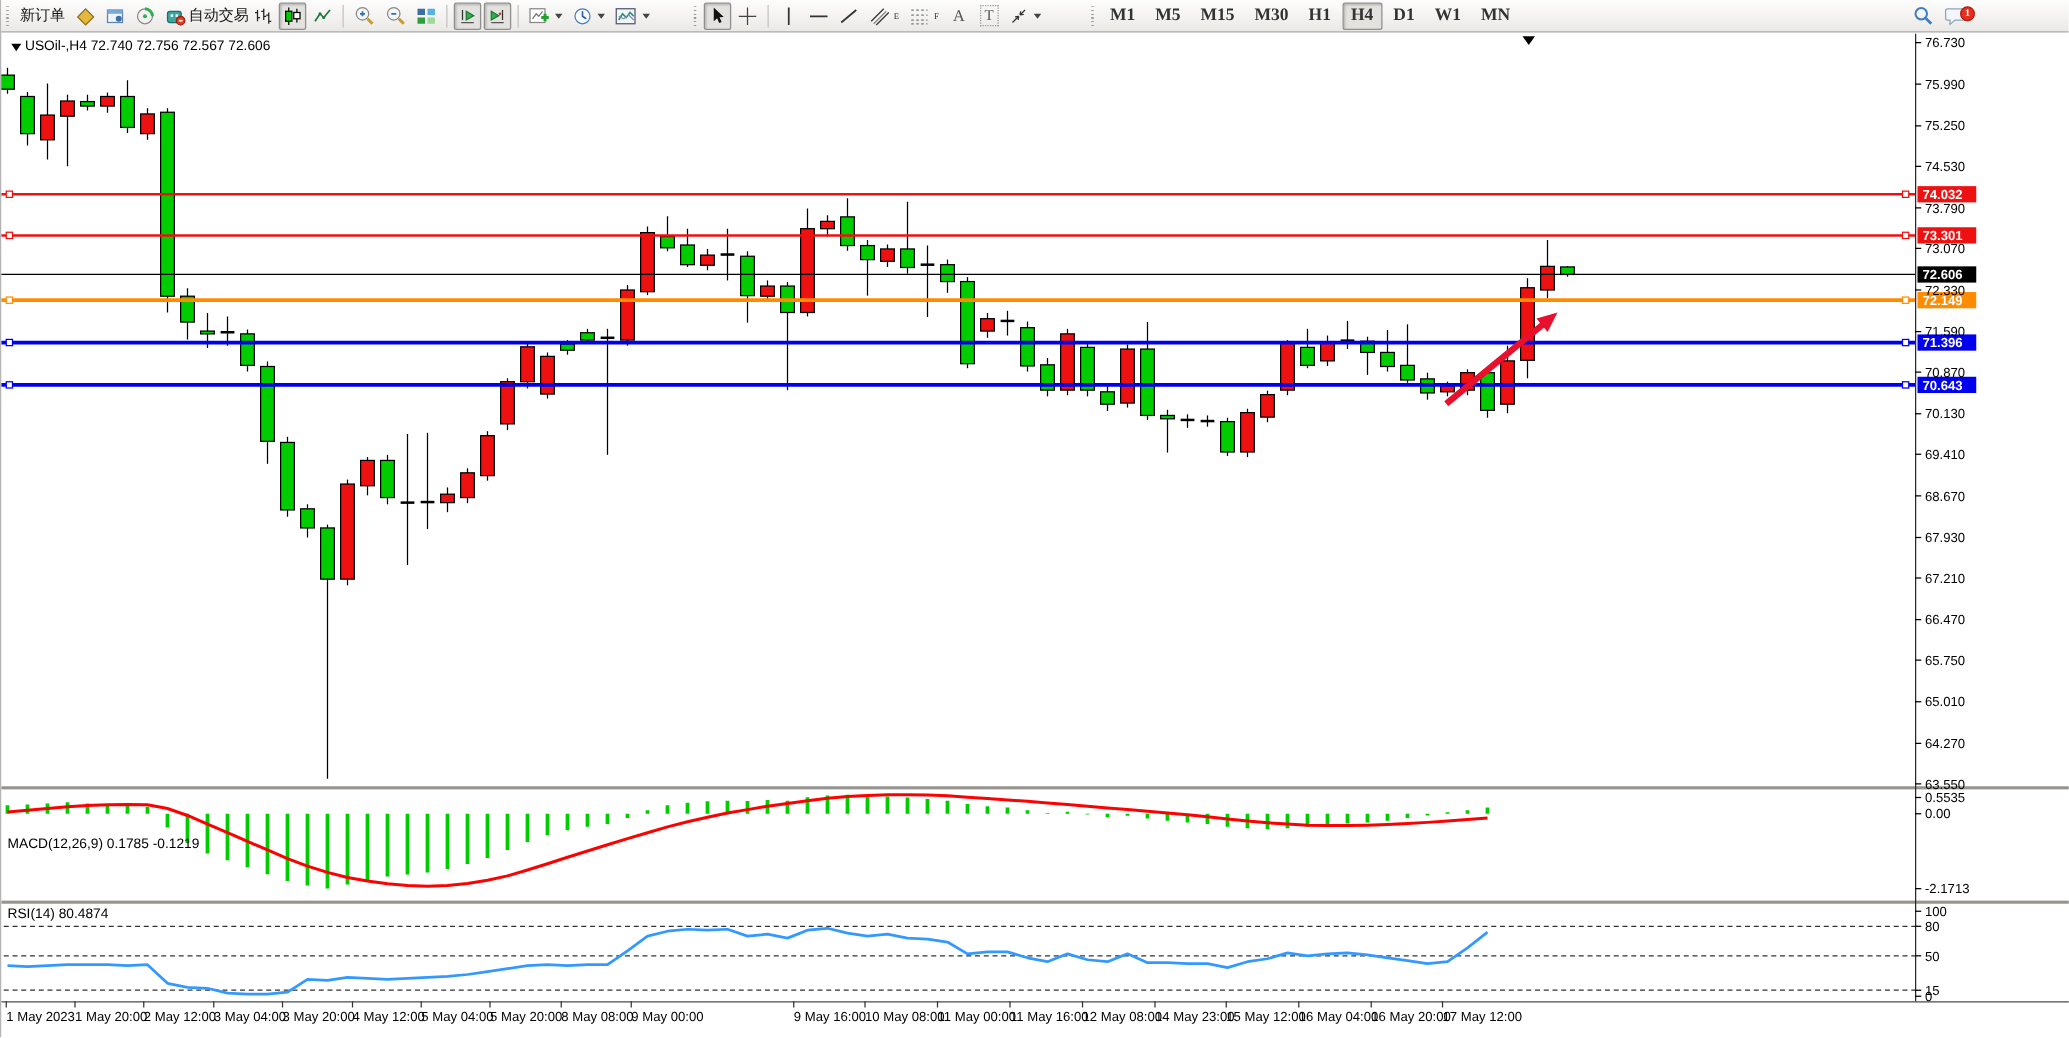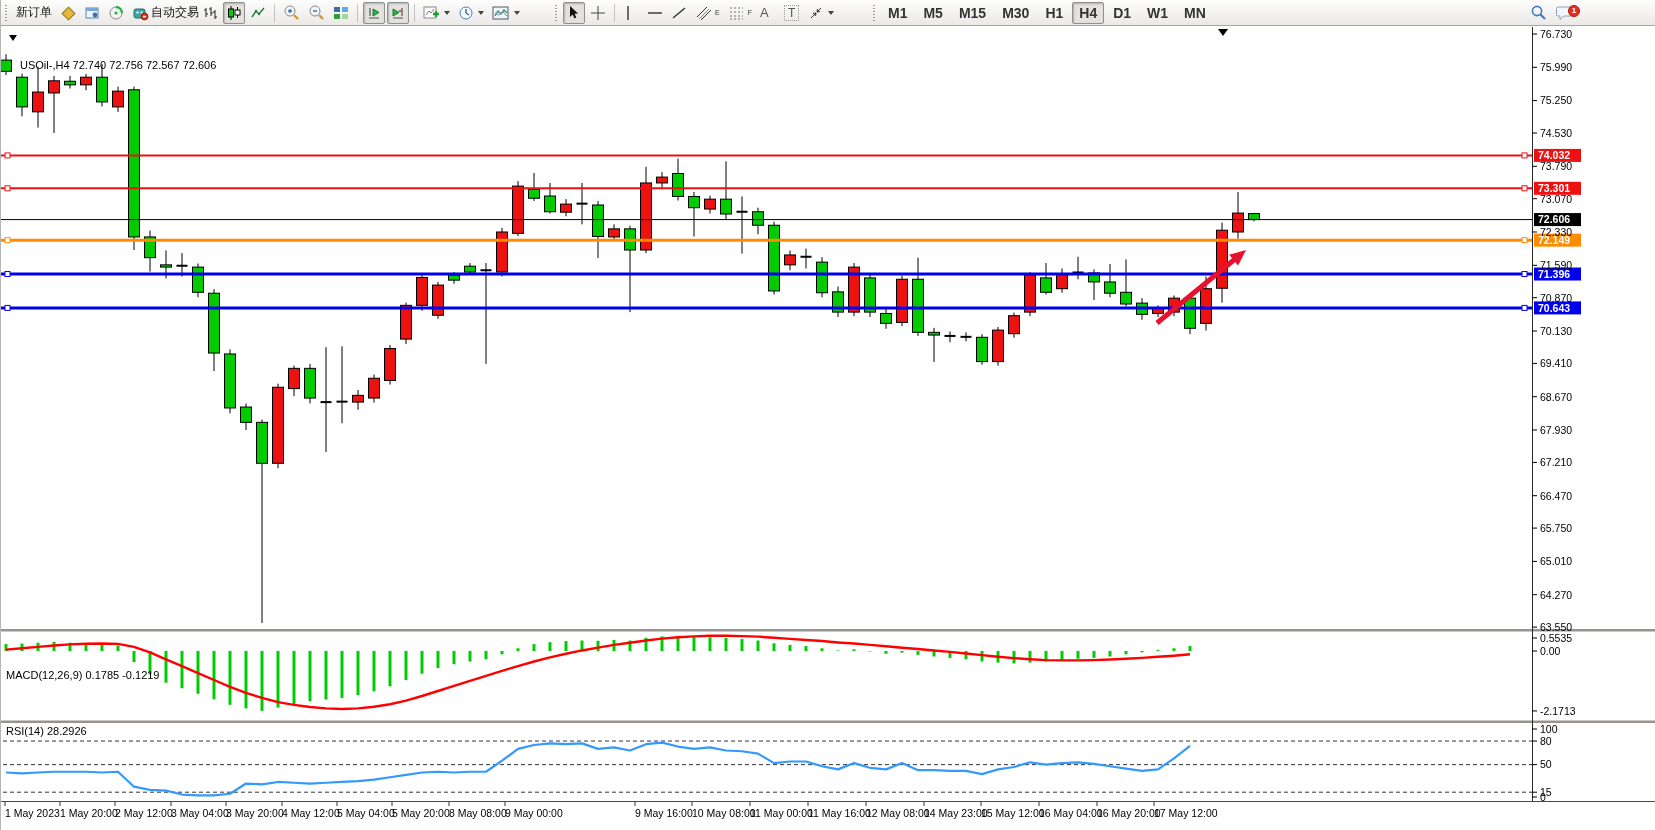--- a/index.html
+++ b/index.html
@@ -9,21 +9,21 @@
 
   
   #toolbar { position:relative; height:26px; background:linear-gradient(#fdfdfd,#ebe9e6);
     border-bottom:1px solid #a5a5a5; z-index:5; }
   .tgroup { position:absolute; top:0; height:25px; display:flex; align-items:center; gap:2px; }
   .grip { width:4px; height:16px; margin:0 3px;
     background-image:repeating-linear-gradient(to bottom,#9a9a9a 0 1px,transparent 1px 3px);
     background-size:2px 100%; background-repeat:no-repeat; background-position:1px 0; }
   .vsep { width:1px; height:18px; background:#c2c2c2; margin:0 3px; }
   .tbtn { height:22px; min-width:22px; padding:0 2px; display:flex; align-items:center;
-    justify-content:flex-start; border:1px solid transparent; border-radius:2px; gap:2px; }
+    justify-content:center; border:1px solid transparent; border-radius:2px; gap:2px;font-family:Liberation Serif, serif; }
   .tbtn.active { border:1px solid #8f8f8f; background:#e4e2df; box-shadow:inset 1px 1px 2px rgba(0,0,0,.22); }
   .tbtn svg { display:block; }
   .tlabel { font-size:12px; color:#111; white-space:nowrap; }
   .tf { font-size:14px; color:#333; font-weight:bold; padding:0 4px; }
   .caret { width:0; height:0; border-left:3px solid transparent; border-right:3px solid transparent;
     border-top:4px solid #444; margin-left:2px; }
   #notif-badge { position:absolute; top:2px; right:-4px; width:12px; height:12px; border-radius:50%;
     background:#e53020; color:#fff; font-size:8px; font-weight:bold; display:flex;
     align-items:center; justify-content:center; border:1px solid #b01808; }
 
@@ -721,17 +721,17 @@
           <text x="980" y="817" font-size="10.5" fill="#000">15 May 12:00</text>
           <line x1="1038" y1="801" x2="1038" y2="806" stroke="#333"></line>
           <text x="1038" y="817" font-size="10.5" fill="#000">16 May 04:00</text>
           <line x1="1096" y1="801" x2="1096" y2="806" stroke="#333"></line>
           <text x="1096" y="817" font-size="10.5" fill="#000">16 May 20:00</text>
           <line x1="1153" y1="801" x2="1153" y2="806" stroke="#333"></line>
           <text x="1153" y="817" font-size="10.5" fill="#000">17 May 12:00</text>
         </g>
       </svg>
     <div id="collapse-tri"></div>
-    <div class="pane-label" style="left:19px; top:5px;margin-top:28px;">USOil-,H4  72.740 72.756 72.567 72.606</div>
+    <div class="pane-label" style="left:19px; top:5px;">USOil-,H4  72.740 72.756 72.567 72.606</div>
     <div class="pane-label" style="left:5px; top:643px;">MACD(12,26,9) 0.1785 -0.1219</div>
-    <div class="pane-label" style="left:5px; top:699px;">RSI(14) 28.2926</div>
+    <div class="pane-label" style="left:5px; top:699px;">RSI(14) 80.4874</div>
   </div>
 </div>
 
 </body></html>

